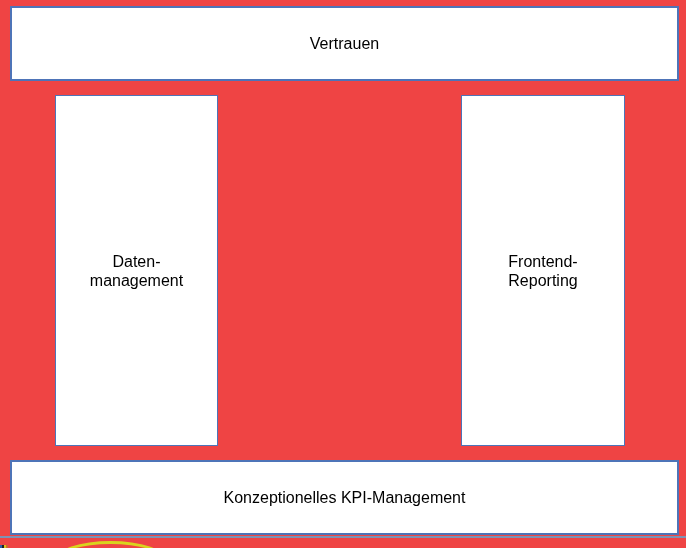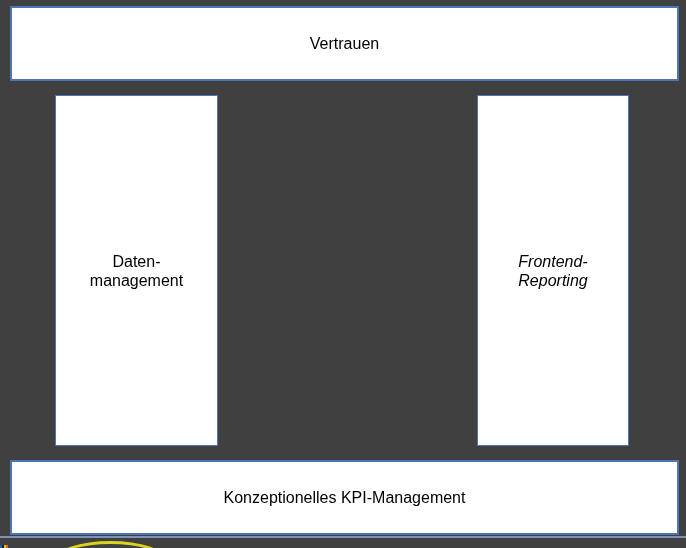--- a/index.html
+++ b/index.html
@@ -4,21 +4,21 @@
 <style>
   html, body {
     margin: 0;
     padding: 0;
     background: #ffffff;
   }
   .canvas {
     position: relative;
     width: 686px;
     height: 548px;
-    background: #404040;
+    background: #ef4444;
     overflow: hidden;
     font-family: "Liberation Sans", sans-serif;
     color: #000000;
   }
   .shape-box {
     position: absolute;
     background: #ffffff;
     border: 2px solid #4e74b8;
     box-sizing: border-box;
     display: flex;
@@ -36,21 +36,21 @@
     left: 10px; top: 460px;
     width: 669px; height: 75px;
   }
   .col {
     top: 95px;
     height: 351px;
     border-width: 1.5px;
   }
   .col-1 { left: 55px;  width: 163px; }
   .col-2 { left: 262px; width: 165px; }
-  .col-3 { left: 477px; width: 152px; font-style: italic; }
+  .col-3 { left: 461px; width: 164px; }
   .col-label {
     white-space: pre-line;
   }
   .slide-edge {
     position: absolute;
     left: 0; top: 536px;
     width: 686px; height: 2px;
     background: #7d92b5;
   }
   .highlight-ellipse {

